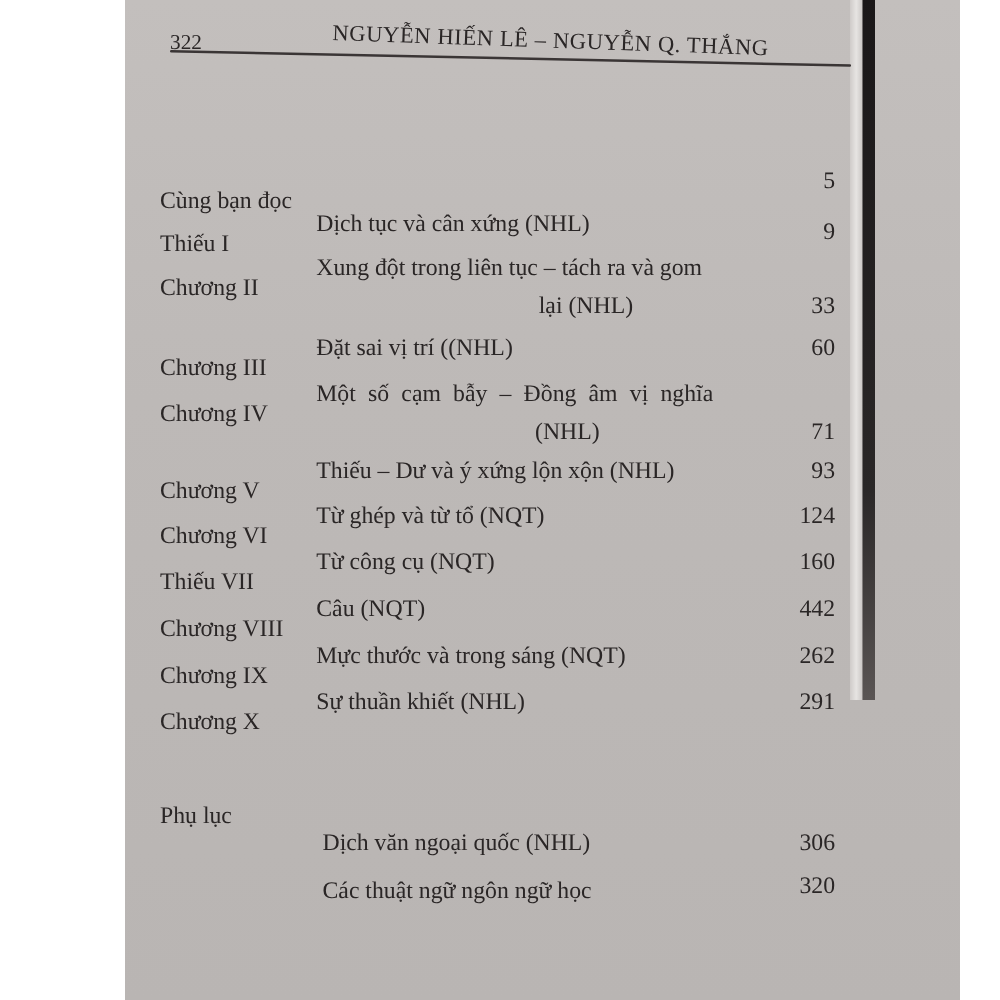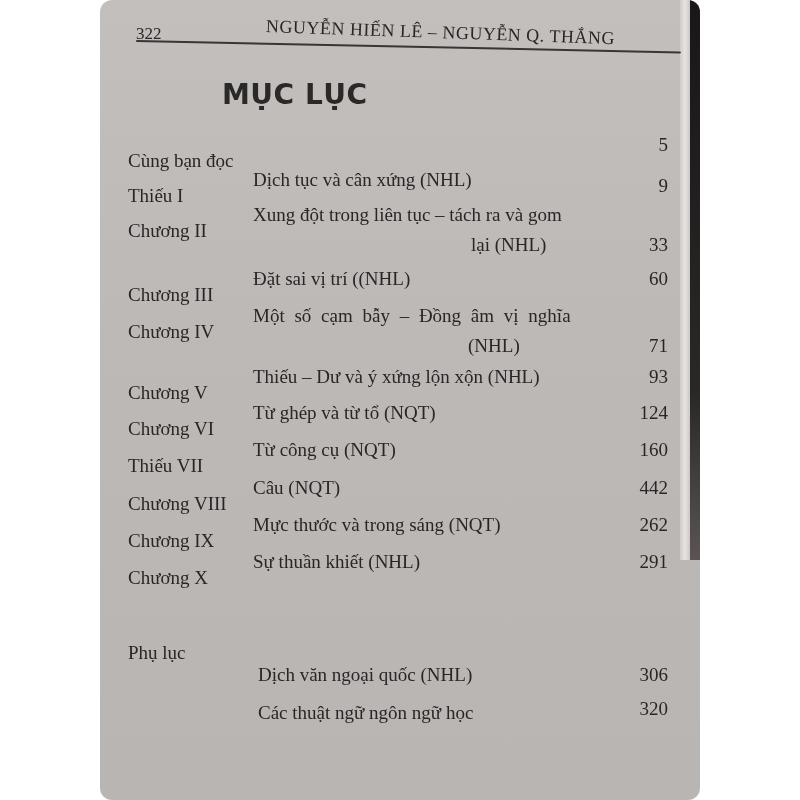--- a/index.html
+++ b/index.html
@@ -1,21 +1,20 @@
 <!DOCTYPE html>
 <html><head>
 <meta charset="utf-8">
 <style>
   html, body { margin:0; padding:0; }
   body { width:800px; height:800px; background:#ffffff; position:relative; overflow:hidden; }
   .photo {
-    position:absolute; left:100px; top:0; width:600px; height:800px;
+    position:absolute; left:100px; top:0; width:668px; height:800px;
     background: linear-gradient(180deg, #c3bfbd 0%, #bdb9b7 40%, #b9b5b3 100%);
     overflow:hidden;
-    border-radius:12px;
   }
   .page-edge {
     position:absolute; left:580px; top:0; width:10px; height:560px;
     background: linear-gradient(90deg, #cfcbc9, #e6e4e2 50%, #cbc7c5);
   }
   .page-shadow {
     position:absolute; left:590px; top:0; width:10px; height:560px;
     background: linear-gradient(180deg, #1a1718 0%, #2a2727 70%, #5a5554 100%);
   }
   .running-head {
@@ -27,36 +26,35 @@
   .rule { position:absolute; left:36px; top:40px; width:545px; height:2px; background:#3a3535; transform:rotate(1.2deg); transform-origin:left center; border-radius:1px; }
   .title {
     position:absolute; left:122px; top:78px; font-family:"DejaVu Sans", sans-serif;
     font-weight:bold; font-size:28px; color:#2b2828; letter-spacing:0.5px;
   }
   .toc { position:absolute; left:0; top:0; width:100%; font-family:"Liberation Serif", serif; color:#2a2626; font-size:19px; }
   .entry { position:absolute; left:28px; width:540px; }
   .ch-label { position:absolute; left:0; top:16px; white-space:nowrap; }
   .ch-title { position:absolute; left:125px; top:0; width:340px; }
   .ch-page { position:absolute; right:0; top:0; text-align:right; }
-  .line2 { position:absolute; top:30px; white-space:nowrap;margin-left:40px; }
+  .line2 { position:absolute; top:30px; white-space:nowrap; }
 </style>
 </head>
 <body>
 
 <div class="photo">
   <div class="page-edge"></div>
   <div class="page-shadow"></div>
 
   <div class="running-head">
     <span class="folio">322</span>
     <span class="author">NGUYỄN HIẾN LÊ – NGUYỄN Q. THẮNG</span>
   </div>
   <div class="rule"></div>
 
-  <div class="title">MỤC LỤC</div>
 
   <div class="toc">
     <div class="entry" style="top:134px">
       <span class="ch-label">Cùng bạn đọc</span>
       <span class="ch-page">5</span>
     </div>
     <div class="entry" style="top:169px">
       <span class="ch-label">Thiếu I</span>
       <span class="ch-title">Dịch tục và cân xứng (NHL)</span>
       <span class="ch-page" style="top:6px">9</span>

